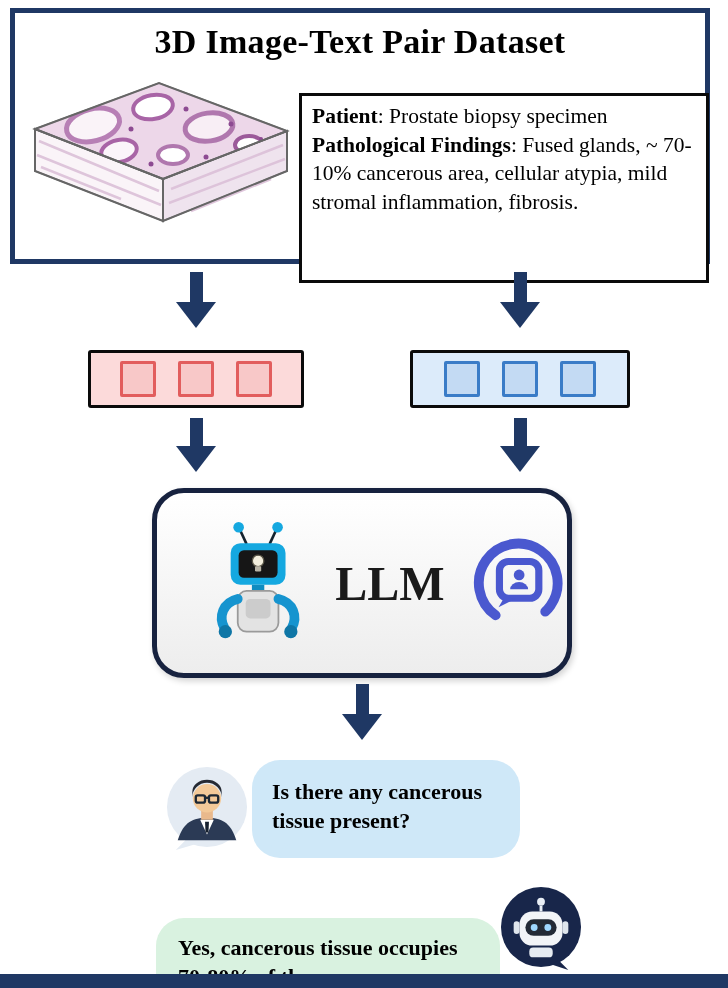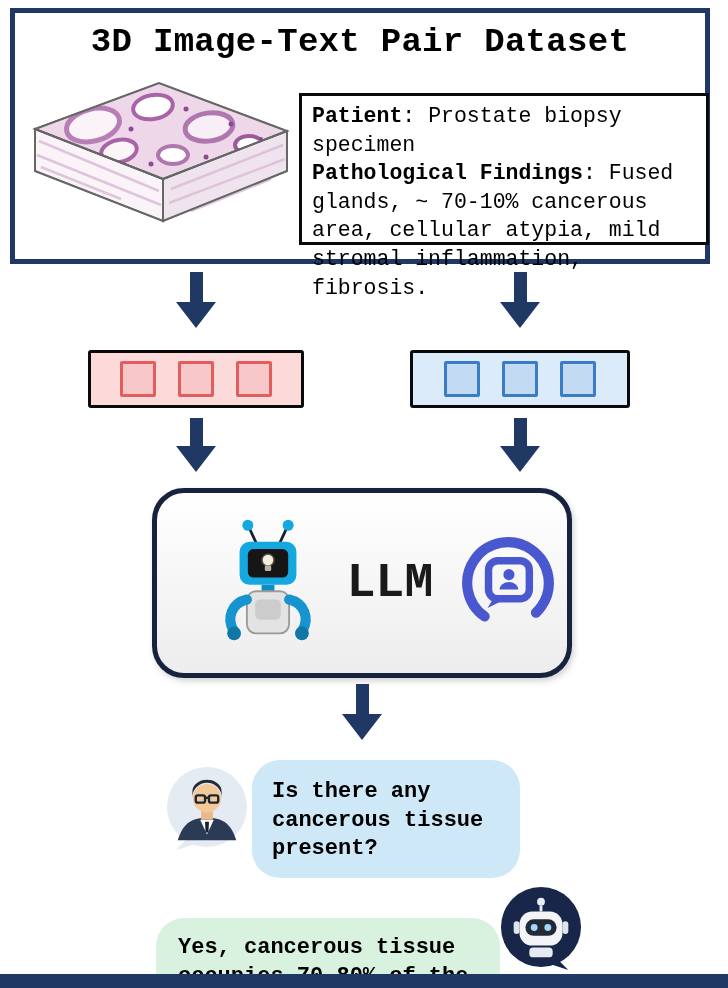--- a/index.html
+++ b/index.html
@@ -1,30 +1,30 @@
 <!DOCTYPE html>
 <html style="--navy: #1f3864; --image-box-fill: #fcdada; --image-token-fill: #f8c8c8; --image-token-border: #e25d5d; --text-box-fill: #dcebfa; --text-token-fill: #c3daf3; --text-token-border: #3a7cc7; --user-bubble: #cfe8f8; --assistant-bubble: #d9f2e0;"><head>
 <meta charset="utf-8">
 <style>
   html,body{margin:0;padding:0;background:#ffffff;}
   .canvas{
     position:relative;width:728px;height:988px;background:#ffffff;overflow:hidden;
-    font-family:Liberation Mono, monospace;color:#000;
+    font-family:Liberation Serif, serif;color:#000;
   }
   
   .dataset-box{
     position:absolute;left:10px;top:8px;width:700px;height:256px;box-sizing:border-box;
     border:5px solid var(--navy,#1f3864);background:#fff;
   }
   .figure-title{
     text-align:center;font-size:34px;font-weight:700;letter-spacing:.3px;margin-top:10px;
   }
   .histo-svg{position:absolute;left:6px;top:56px;width:280px;height:194px;}
   .report-box{
-    position:absolute;left:284px;top:80px;width:410px;height:152px;box-sizing:border-box;
+    position:absolute;left:284px;top:80px;width:410px;height:190px;box-sizing:border-box;
     border:3px solid #0a0a0a;padding:6px 10px;font-size:21.5px;line-height:1.33;background:#fff;
   }
   .report-box .b{font-weight:700;}
   
   .arrow{position:absolute;display:flex;flex-direction:column;align-items:center;width:40px;}
   .arrow .shaft{width:13px;background:var(--navy,#1f3864);}
   .arrow .head{width:0;height:0;border-left:20px solid transparent;border-right:20px solid transparent;border-top:26px solid var(--navy,#1f3864);}
   
   .token-box{
     position:absolute;top:350px;height:58px;box-sizing:border-box;border:3px solid #0a0a0a;

